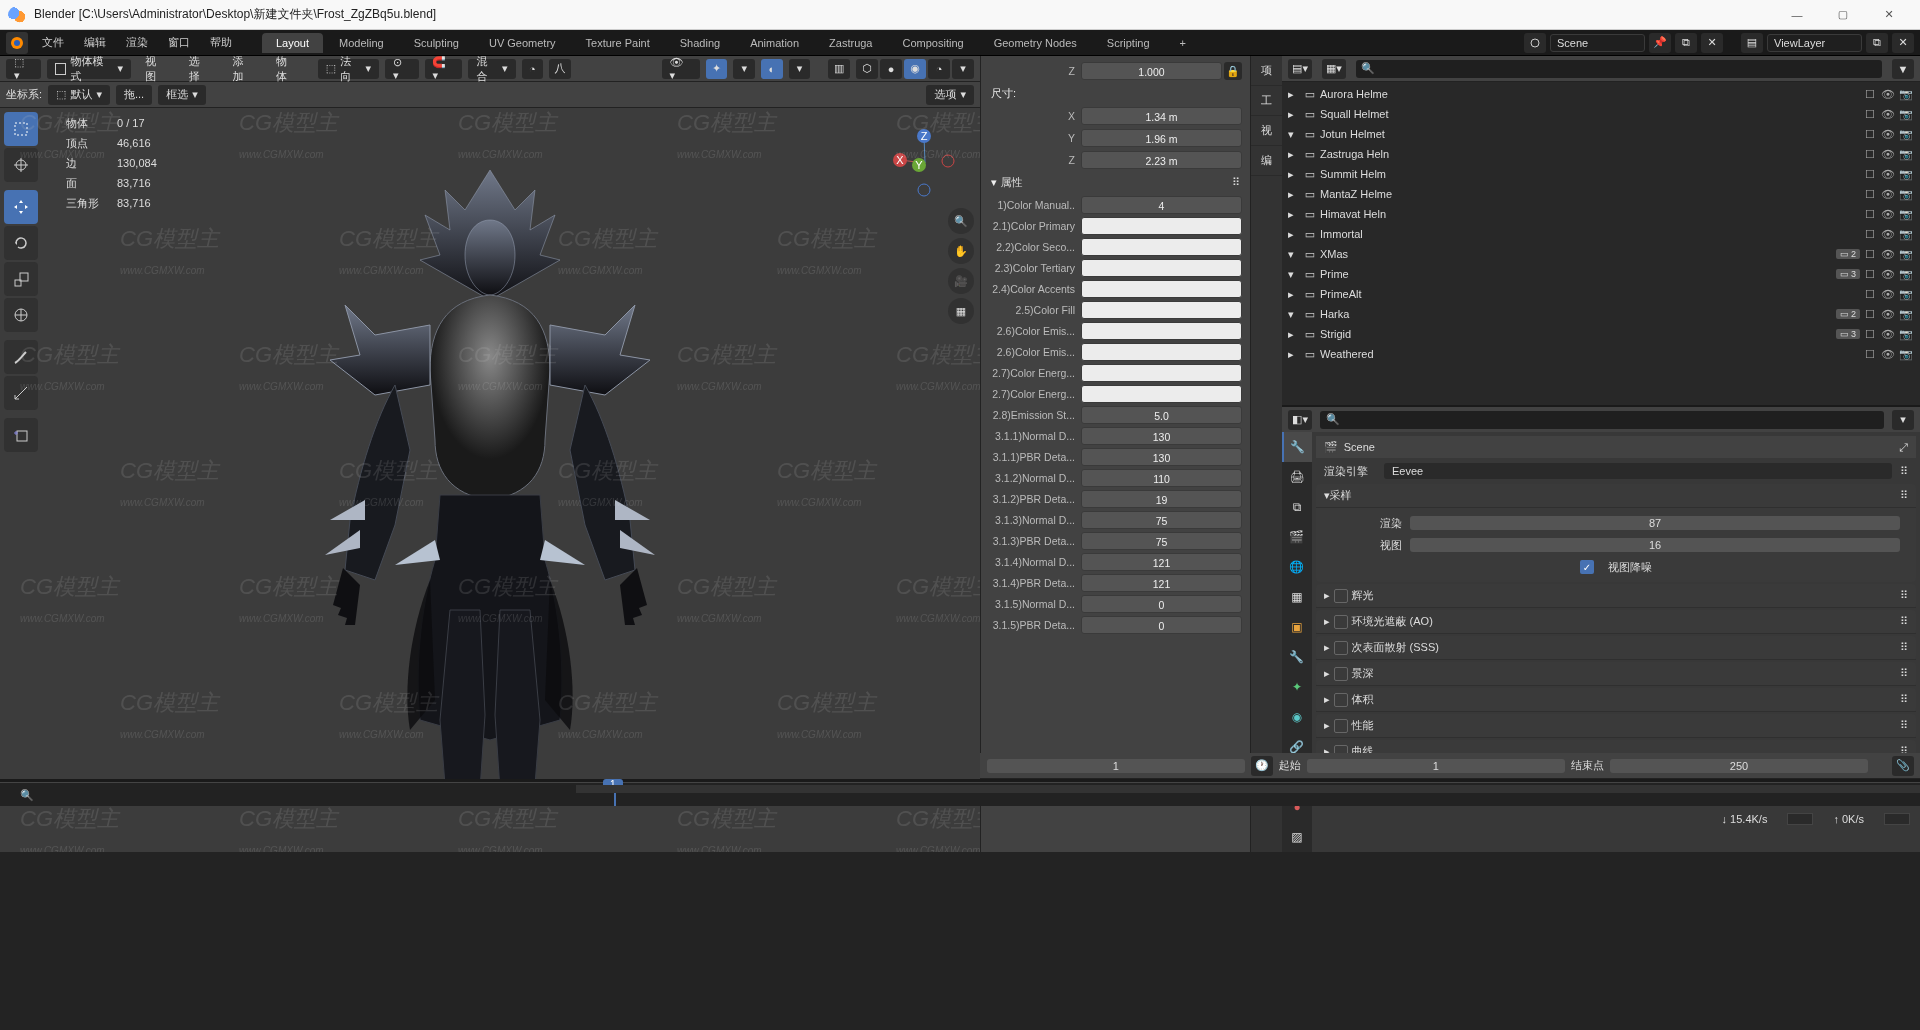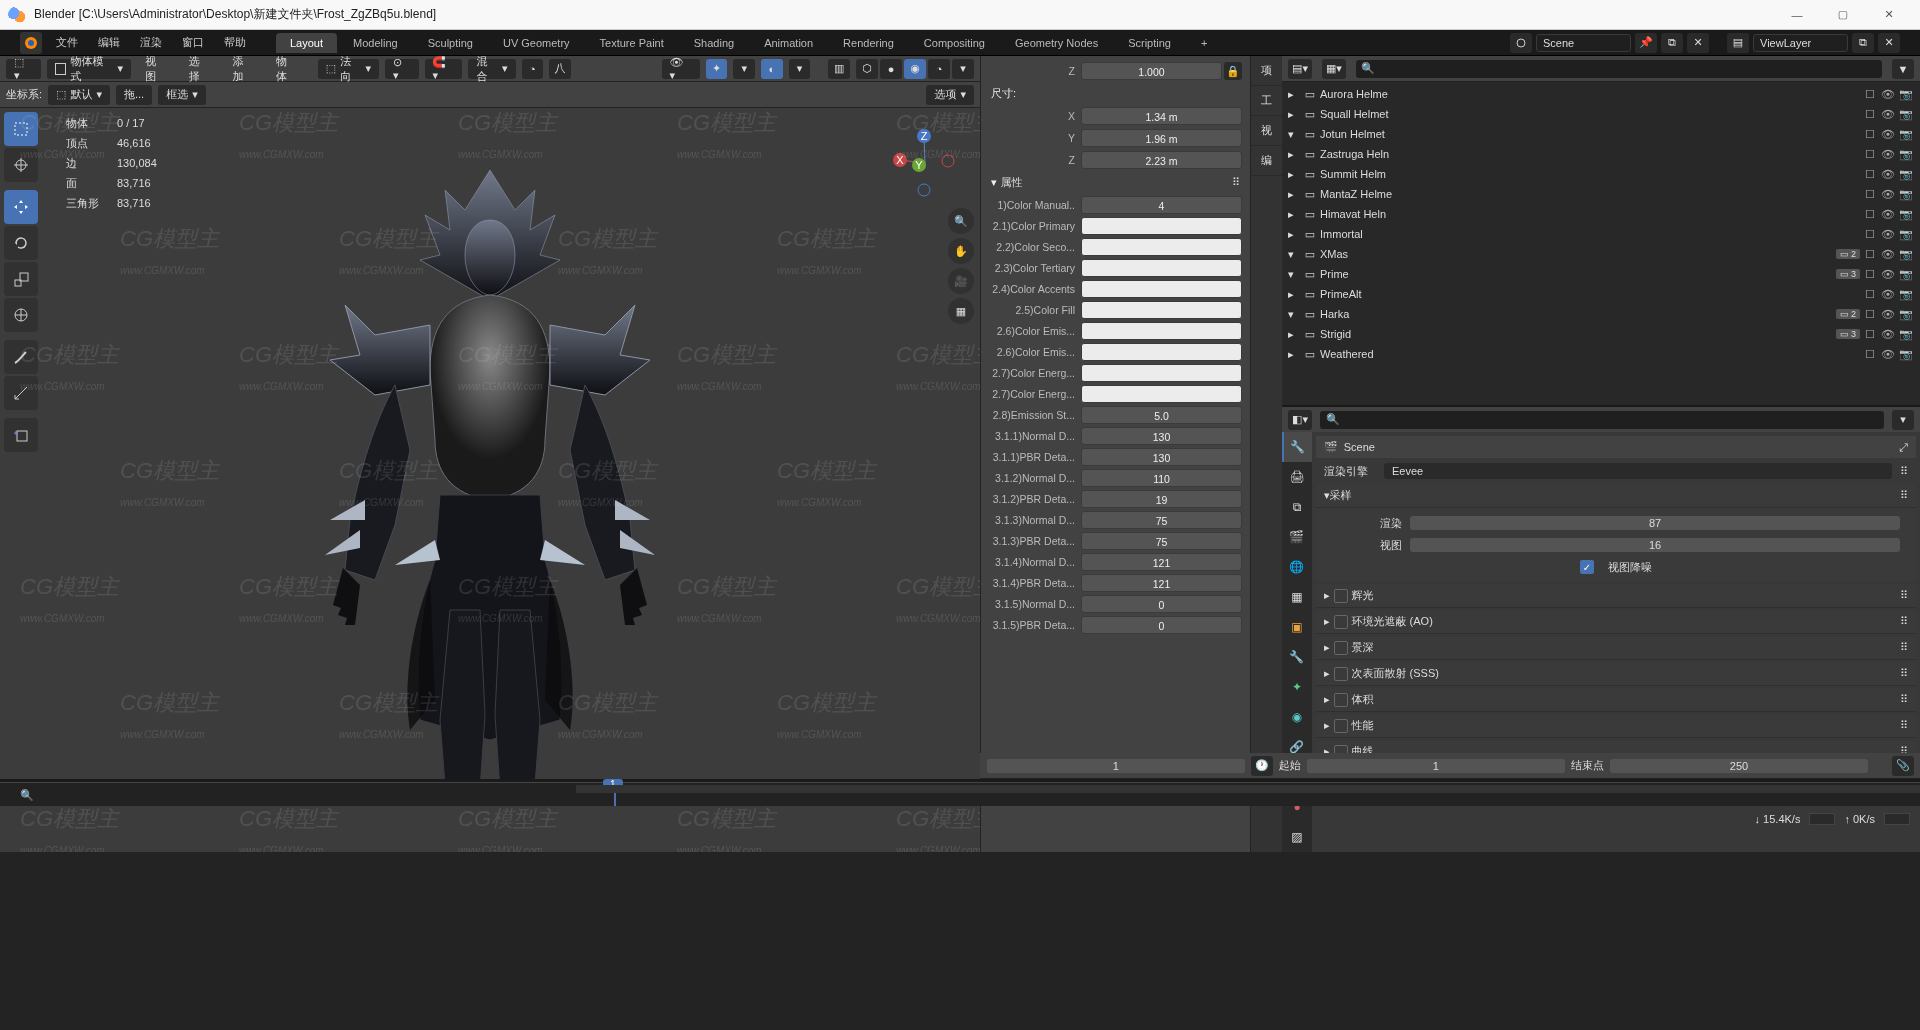--- a/index.html
+++ b/index.html
@@ -6,21 +6,21 @@
 body { background: #232323; width: 1920px; height: 1030px; overflow: hidden; user-select: none; }
 
 
 .titlebar { height: 30px; background: #f8f8f8; display: flex; align-items: center; padding: 0 8px; border-bottom: 1px solid #ccc; }
 .titlebar .logo { width: 18px; height: 18px; border-radius: 50%; position: relative; margin-right: 8px; }
 .titlebar .logo::before { content: ''; position: absolute; inset: 0; border-radius: 50%; background: radial-gradient(circle at 30% 40%, #6aa3ff 0 35%, transparent 36%), radial-gradient(circle at 65% 60%, #ff9933 0 35%, transparent 36%); }
 .titlebar .title { color: #222; font-size: 12px; flex: 1; }
 .titlebar .btn { width: 46px; height: 30px; display: flex; align-items: center; justify-content: center; color: #555; }
 
 
-.topmenu { height: 26px; background: #1a1a1a; border-bottom: 1px solid #000; display: flex; align-items: center; padding: 0 20px; }
+.topmenu { height: 26px; background: #1a1a1a; border-bottom: 1px solid #000; display: flex; align-items: center; padding: 0 6px; }
 .topmenu .logo2 { width: 22px; height: 22px; background: #333; border-radius: 3px; margin-right: 4px; display:flex; align-items:center; justify-content:center; }
 .topmenu .item { padding: 0 10px; height: 26px; display: flex; align-items: center; color: #ccc; cursor: default; }
 .topmenu .tabs { display: flex; gap: 2px; margin-left: 20px; flex: 1; }
 .topmenu .tab { padding: 4px 14px; color: #bbb; border-radius: 4px 4px 0 0; }
 .topmenu .tab.active { background: #424242; color: #fff; }
 
 .topmenu .right { display: flex; align-items: center; gap: 4px; }
 .topmenu .select { background: #1f1f1f; height: 18px; border: 1px solid #3a3a3a; border-radius: 3px; min-width: 95px; display: flex; align-items: center; padding: 0 6px; font-size: 11px; }
 .topmenu .iconbtn { width: 22px; height: 20px; background: #2a2a2a; border-radius: 3px; display: flex; align-items: center; justify-content: center; }
 
@@ -94,21 +94,21 @@
 
 .timeln { height: 54px; background: #333; border-top: 1px solid #1a1a1a; display: flex; flex-direction: column; }
 .tl-head { height: 26px; background: #424242; display: flex; align-items: center; padding: 0 6px; gap: 6px; border-bottom: 1px solid #222; }
 .tl-body { flex: 1; background: #222; position: relative; }
 .tl-transport { display: flex; gap: 2px; align-items: center; }
 .tl-btn { width: 22px; height: 20px; background: #2a2a2a; border-radius: 3px; display: flex; align-items: center; justify-content: center; }
 
 
 .status { height: 24px; background: #303030; border-top: 1px solid #1a1a1a; display: flex; align-items: center; padding: 0 10px; gap: 18px; font-size: 11px; color: #bbb; }
 .status .seg { display: flex; align-items: center; gap: 6px; }
-.status .right { margin-left: auto; display: flex; gap: 9px; }
+.status .right { margin-left: auto; display: flex; gap: 20px; }
 .statstrip { width: 26px; height: 12px; background: #2a2a2a; border: 1px solid #444; }
 
 svg { fill: #ccc; }
 </style>
 </head>
 <body>
 
 <div class="titlebar">
   <div class="logo"></div>
   <div class="title">Blender [C:\Users\Administrator\Desktop\新建文件夹\Frost_ZgZBq5u.blend]</div>
@@ -130,21 +130,21 @@
   <div class="item">窗口</div>
   <div class="item">帮助</div>
   <div class="tabs">
       <div class="tab active">Layout</div>
       <div class="tab">Modeling</div>
       <div class="tab">Sculpting</div>
       <div class="tab">UV Geometry</div>
       <div class="tab">Texture Paint</div>
       <div class="tab">Shading</div>
       <div class="tab">Animation</div>
-      <div class="tab">Rendering</div>
+      <div class="tab">Zastruga</div>
       <div class="tab">Compositing</div>
       <div class="tab">Geometry Nodes</div>
       <div class="tab">Scripting</div>
       <div class="tab">+</div>
     </div>
   <div class="right">
     <div class="iconbtn">
         <svg width="12" height="12">
           <circle cx="6" cy="6" r="4" fill="none" stroke="#ccc"></circle>
         </svg>
@@ -734,24 +734,24 @@
           </div>
         </div>
         <div id="prop-sections">
             <div class="prop-section">
               <div class="prop-sec-head">▸ <span style="width:14px;height:14px;border:1px solid #666;border-radius:2px;margin:0 4px"></span> 辉光<span style="flex:1"></span>⠿</div>
             </div>
             <div class="prop-section">
               <div class="prop-sec-head">▸ <span style="width:14px;height:14px;border:1px solid #666;border-radius:2px;margin:0 4px"></span> 环境光遮蔽 (AO)<span style="flex:1"></span>⠿</div>
             </div>
             <div class="prop-section">
-              <div class="prop-sec-head">▸ <span style="width:14px;height:14px;border:1px solid #666;border-radius:2px;margin:0 4px"></span> 景深<span style="flex:1"></span>⠿</div>
+              <div class="prop-sec-head">▸ <span style="width:14px;height:14px;border:1px solid #666;border-radius:2px;margin:0 4px"></span> 次表面散射 (SSS)<span style="flex:1"></span>⠿</div>
             </div>
             <div class="prop-section">
-              <div class="prop-sec-head">▸ <span style="width:14px;height:14px;border:1px solid #666;border-radius:2px;margin:0 4px"></span> 次表面散射 (SSS)<span style="flex:1"></span>⠿</div>
+              <div class="prop-sec-head">▸ <span style="width:14px;height:14px;border:1px solid #666;border-radius:2px;margin:0 4px"></span> 景深<span style="flex:1"></span>⠿</div>
             </div>
             <div class="prop-section">
               <div class="prop-sec-head">▸ <span style="width:14px;height:14px;border:1px solid #666;border-radius:2px;margin:0 4px"></span> 体积<span style="flex:1"></span>⠿</div>
             </div>
             <div class="prop-section">
               <div class="prop-sec-head">▸ <span style="width:14px;height:14px;border:1px solid #666;border-radius:2px;margin:0 4px"></span> 性能<span style="flex:1"></span>⠿</div>
             </div>
             <div class="prop-section">
               <div class="prop-sec-head">▸ <span style="width:14px;height:14px;border:1px solid #666;border-radius:2px;margin:0 4px"></span> 曲线<span style="flex:1"></span>⠿</div>
             </div>

